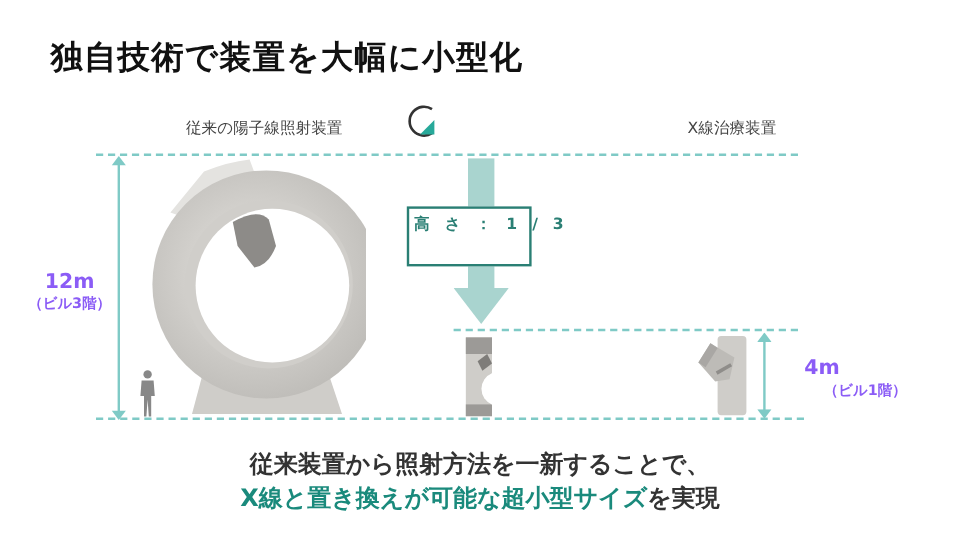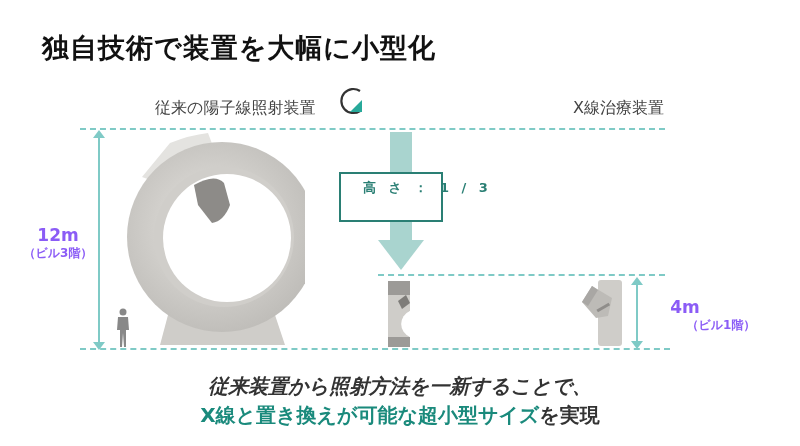--- a/index.html
+++ b/index.html
@@ -1,31 +1,31 @@
 <!DOCTYPE html>
 <html><head>
 <meta charset="utf-8">
 <style>
   html, body { margin:0; padding:0; }
   body { width:800px; height:446px; background:#ffffff; position:relative; overflow:hidden;
          font-family: "DejaVu Sans", "Liberation Sans", sans-serif; }
   .abs { position:absolute; }
   .title { left:42px; top:30px; font-size:27px; font-weight:bold; color:#111; letter-spacing:1px; white-space:nowrap; }
-  .label-sm { font-size:16px; color:#444; white-space:nowrap; }
+  .label-sm { font-size:13px; color:#444; white-space:nowrap; }
   .logo { left:338px; top:86px; height:30px; display:flex; align-items:center; }
   .logo-text { font-family:"DejaVu Serif","Liberation Serif",serif; font-size:22px; color:#222; }
   .logo-text .med { font-family:"Liberation Sans",sans-serif; font-size:19px; margin-left:3px; letter-spacing:0.3px; }
   .dash { position:absolute; height:0; border-top:2px dashed #7fcac6; }
   .vline { position:absolute; width:2px; background:#7fcac6; }
   .dim { color:#8b5cf6; font-weight:bold; text-align:center; white-space:nowrap; }
   .arrow-shaft { position:absolute; background:#a9d4cf; }
   .callout { position:absolute; left:339px; top:172px; width:104px; height:50px; background:#fff;
              border:2px solid #2a7f74; box-sizing:border-box; }
-  .callout-row { font-size:13px; font-weight:bold; color:#2a7f74; letter-spacing:4px; line-height:18px; padding-left:22px; white-space:nowrap; }
-  .bottom1 { left:0; width:800px; top:373px; text-align:center; font-size:20px; font-weight:bold; color:#333; white-space:nowrap;font-style:italic; }
+  .callout-row { font-size:13px; font-weight:bold; color:#2a7f74; letter-spacing:4px; line-height:18px; padding-left:4px; white-space:nowrap; }
+  .bottom1 { left:0; width:800px; top:373px; text-align:center; font-size:20px; font-weight:bold; color:#333; white-space:nowrap; }
   .bottom2 { left:0; width:800px; top:402px; text-align:center; font-size:20px; font-weight:bold; color:#333; white-space:nowrap; }
   .teal { color:#1a8a7c;margin-top:36px; }
 </style>
 </head>
 <body>
 
 <div class="abs title">独自技術で装置を大幅に小型化</div>
 
 <div class="abs label-sm" style="left:155px; top:98px;">従来の陽子線照射装置</div>
 <div class="abs label-sm" style="left:573px; top:98px;">X線治療装置</div>

